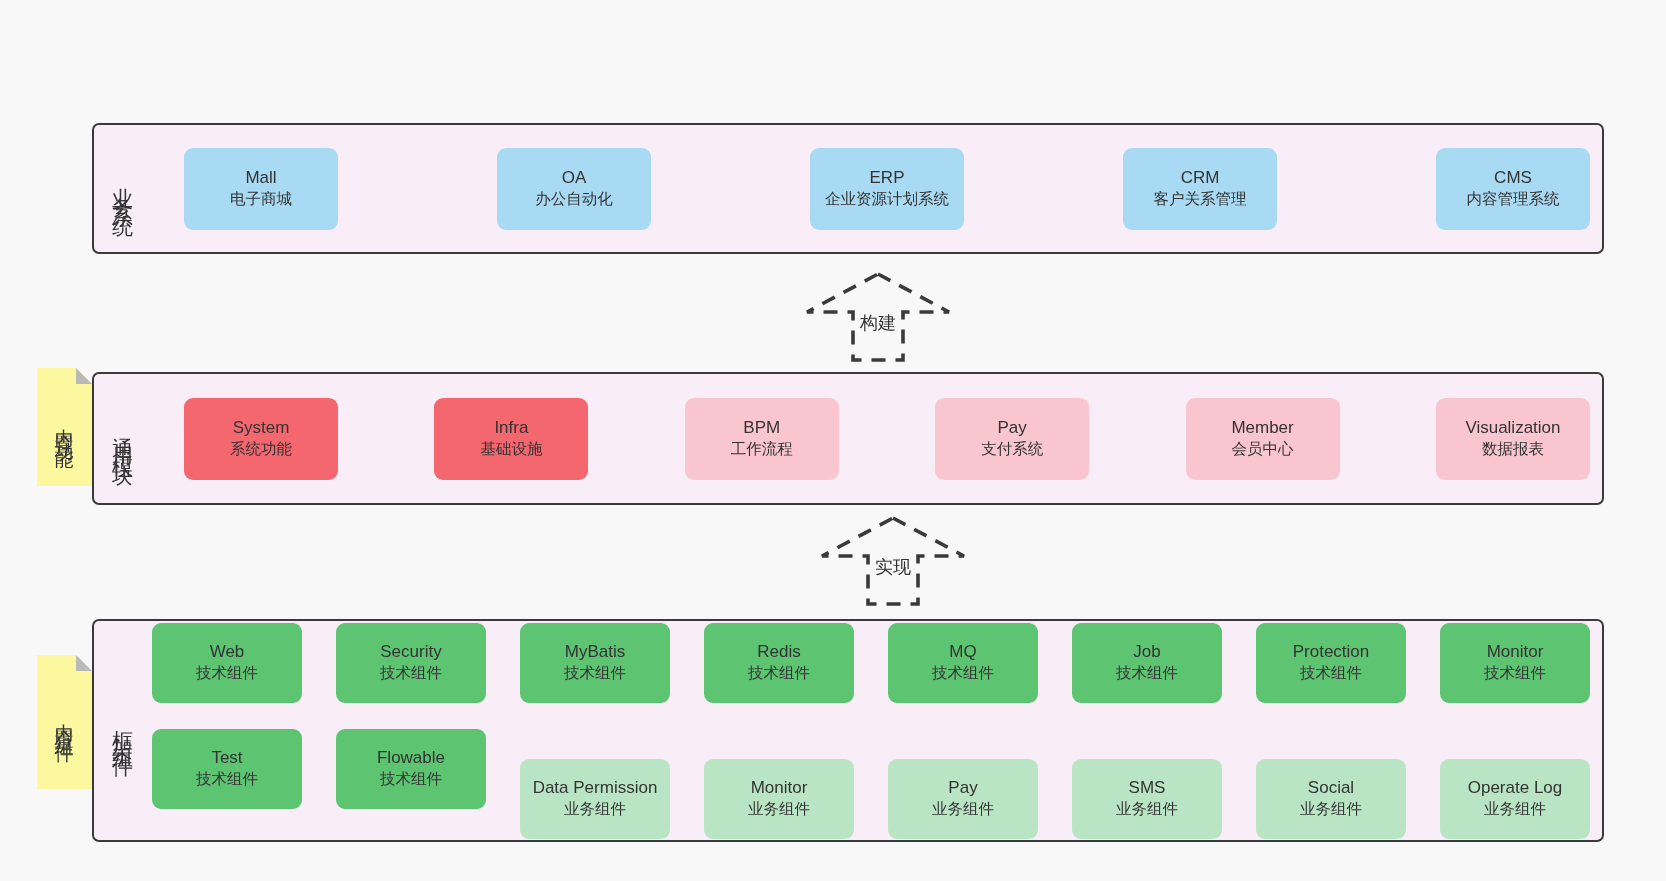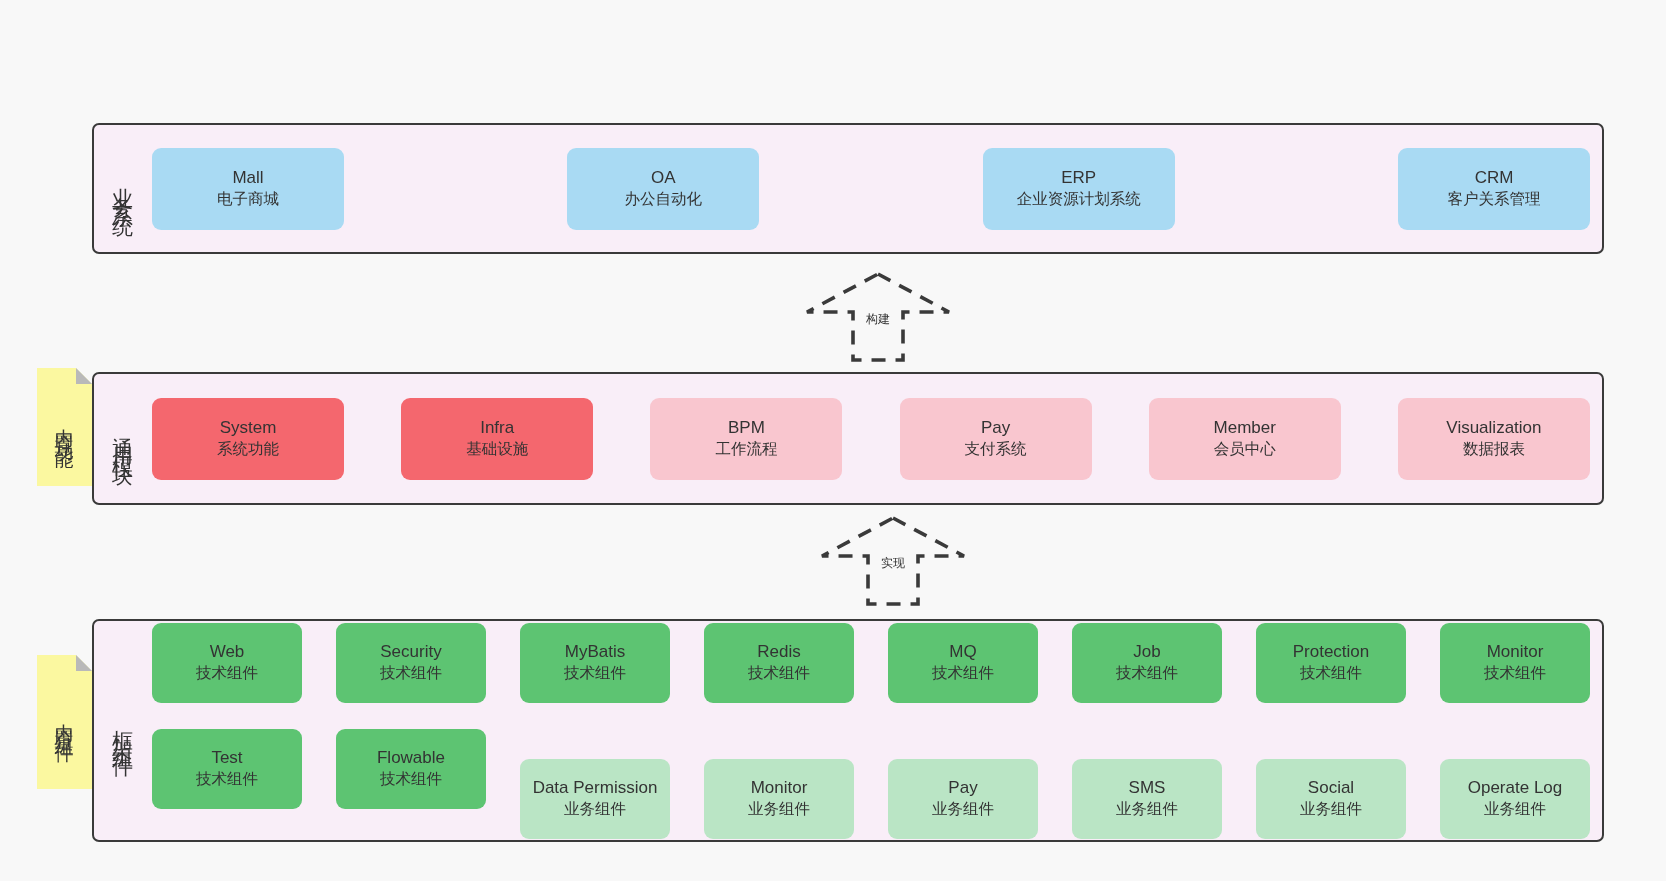--- a/index.html
+++ b/index.html
@@ -49,21 +49,21 @@
   }
   .row { display: flex; justify-content: space-between; }
   .box {
     box-sizing: border-box;
     border-radius: 9px;
     display: flex; flex-direction: column;
     align-items: center; justify-content: center;
     text-align: center;
     line-height: 1.32;
   }
-  .band1 .box, .band2 .box { width: 192px; height: 82px; }
+  .band1 .box, .band2 .box { width: 154px; height: 82px; margin-left: 32px; }
   .band3 .box { width: 150px; height: 80px; }
   .box-title { font-size: 17px; }
   .box-sub { font-size: 15.5px; }
   .v-blue       { background: var(--blue, #a9daf3); }
   .v-red        { background: var(--red, #f4676e); align-items: center; }
   .v-pink       { background: var(--pink, #f9c6cf); }
   .v-green      { background: var(--green, #5dc472); }
   .v-lightgreen { background: var(--light-green, #bae5c5); margin-top: 30px; }
   .sticky {
     position: absolute; left: 37px; width: 55px;
@@ -89,21 +89,21 @@
   .arrow svg { position: absolute; left: 0; top: 0; }
   .arrow-poly {
     fill: none;
     stroke: var(--band-border, #3a3a3a);
     stroke-width: 3.6;
     stroke-dasharray: 14 10;
   }
   .arrow-label {
     position: absolute; left: 50%; top: 40px; transform: translateX(-50%);
     background: var(--page-bg, #f8f8f8);
-    font-size: 12px; padding: 0 3px; white-space: nowrap;
+    font-size: 18px; padding: 0 3px; white-space: nowrap;
     color: var(--text, #333);
     text-align: center;
   }
   .arrow1 { left: 803px; top: 271px; }
   .arrow2 { left: 818px; top: 515px; }
 </style>
 </head>
 <body>
 
 <div class="stage">
@@ -122,20 +122,24 @@
         <div class="box-sub">办公自动化</div>
       </div>
       <div class="box v-blue">
         <div class="box-title">ERP</div>
         <div class="box-sub">企业资源计划系统</div>
       </div>
       <div class="box v-blue">
         <div class="box-title">CRM</div>
         <div class="box-sub">客户关系管理</div>
       </div>
+      <div class="box v-blue">
+        <div class="box-title">CMS</div>
+        <div class="box-sub">内容管理系统</div>
+      </div>
     </div>
   </section>
 
   <div class="arrow arrow1">
     <svg width="150" height="92" viewBox="0 0 150 92">
       <polygon class="arrow-poly" points="75,3 146,41 100,41 100,89 50,89 50,41 4,41"></polygon>
     </svg>
     <div class="arrow-label">构建</div>
   </div>
 

